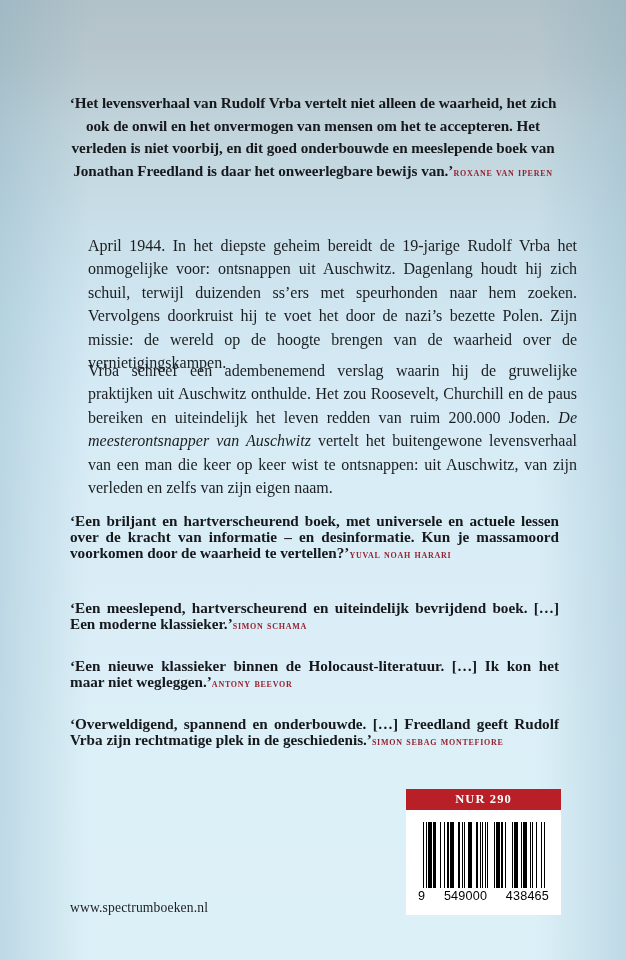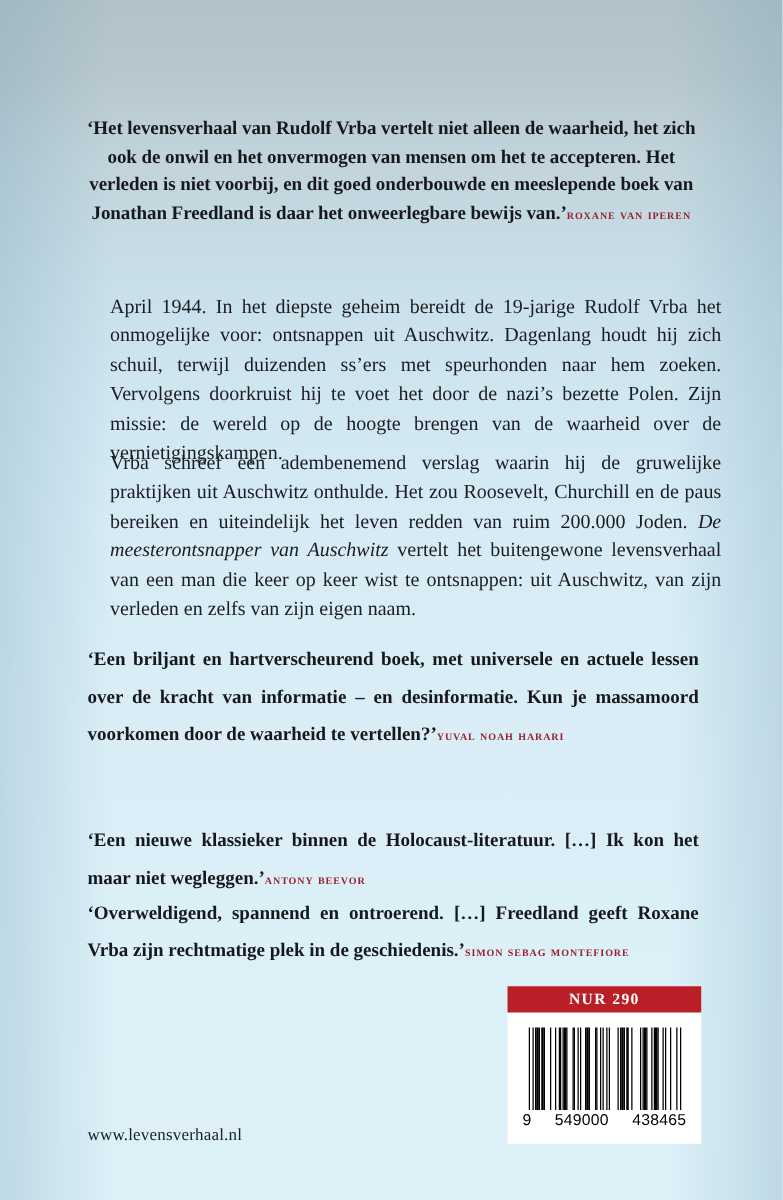--- a/index.html
+++ b/index.html
@@ -110,21 +110,21 @@
 
   .book-title-italic { font-style: italic; }
 
   
   .quote {
     position: absolute;
     left: 70px;
     width: 489px;
     text-align: justify;
     font-size: 15.2px;
-    line-height: 30px;
+    line-height: 16px;
     font-weight: bold;
     color: #16181c;
   }
   #quote-1 { top: 513px; }
   #quote-2 { top: 600px; }
   #quote-3 { top: 658px; }
   #quote-4 { top: 716px; }
 
   
   #barcode-block {
@@ -207,24 +207,25 @@
   <div id="content">
 
     <div id="top-quote"><span>‘Het levensverhaal van Rudolf Vrba vertelt niet alleen de waarheid, het zich ook de onwil en het onvermogen van mensen om het te accepteren. Het verleden is niet voorbij, en dit goed onderbouwde en meeslepende boek van Jonathan Freedland is daar het onweerlegbare bewijs van.’</span><span class="attrib">Roxane van Iperen</span></div>
 
     <div class="body-par" id="body-par-1"><span>April 1944. In het diepste geheim bereidt de 19-jarige Rudolf Vrba het onmogelijke voor: ontsnappen uit Auschwitz. Dagenlang houdt hij zich schuil, terwijl duizenden ss’ers met speurhonden naar hem zoeken. Vervolgens doorkruist hij te voet het door de nazi’s bezette Polen. Zijn missie: de wereld op de hoogte brengen van de waarheid over de vernietigingskampen.</span></div>
 
     <div class="body-par" id="body-par-2"><span>Vrba schreef een adembenemend verslag waarin hij de gruwelijke praktijken uit Auschwitz onthulde. Het zou Roosevelt, Churchill en de paus bereiken en uiteindelijk het leven redden van ruim 200.000 Joden. </span><span class="book-title-italic">De meesterontsnapper van Auschwitz</span><span> vertelt het buitengewone levensverhaal van een man die keer op keer wist te ontsnappen: uit Auschwitz, van zijn verleden en zelfs van zijn eigen naam.</span></div>
 
     <div class="quote" id="quote-1"><span>‘Een briljant en hartverscheurend boek, met universele en actuele lessen over de kracht van informatie – en desinformatie. Kun je massamoord voorkomen door de waarheid te vertellen?’</span><span class="attrib">Yuval Noah Harari</span></div>
 
+    <div class="quote" id="quote-2"><span>‘Een meeslepend, hartverscheurend en uiteindelijk bevrijdend boek. […] Een moderne klassieker.’</span><span class="attrib">Simon Schama</span></div>
 
     <div class="quote" id="quote-3"><span>‘Een nieuwe klassieker binnen de Holocaust-literatuur. […] Ik kon het maar niet wegleggen.’</span><span class="attrib">Antony Beevor</span></div>
 
-    <div class="quote" id="quote-4"><span>‘Overweldigend, spannend en ontroerend. […] Freedland geeft Roxane Vrba zijn rechtmatige plek in de geschiedenis.’</span><span class="attrib">Simon Sebag Montefiore</span></div>
+    <div class="quote" id="quote-4"><span>‘Overweldigend, spannend en onderbouwde. […] Freedland geeft Rudolf Vrba zijn rechtmatige plek in de geschiedenis.’</span><span class="attrib">Simon Sebag Montefiore</span></div>
 
     <div id="barcode-block">
       <div id="nur-band">NUR 290</div>
       <div id="barcode-area">
         <div id="barcode-bars">
             <span class="bar" style="left:0%;width:1.0526315789473684%;"></span>
             <span class="bar" style="left:2.1052631578947367%;width:1.0526315789473684%;"></span>
             <span class="bar" style="left:4.2105263157894735%;width:1.0526315789473684%;"></span>
             <span class="bar" style="left:5.263157894736842%;width:1.0526315789473684%;"></span>
             <span class="bar" style="left:6.315789473684211%;width:1.0526315789473684%;"></span>
@@ -270,16 +271,16 @@
             <span class="bar" style="left:98.94736842105263%;width:1.0526315789473684%;"></span>
           </div>
         <div id="barcode-digits">
           <span>9</span>
           <span>549000</span>
           <span>438465</span>
         </div>
       </div>
     </div>
 
-    <div id="website">www.levensverhaal.nl</div>
+    <div id="website">www.spectrumboeken.nl</div>
 
   </div>
 </div>
 
 </body></html>

